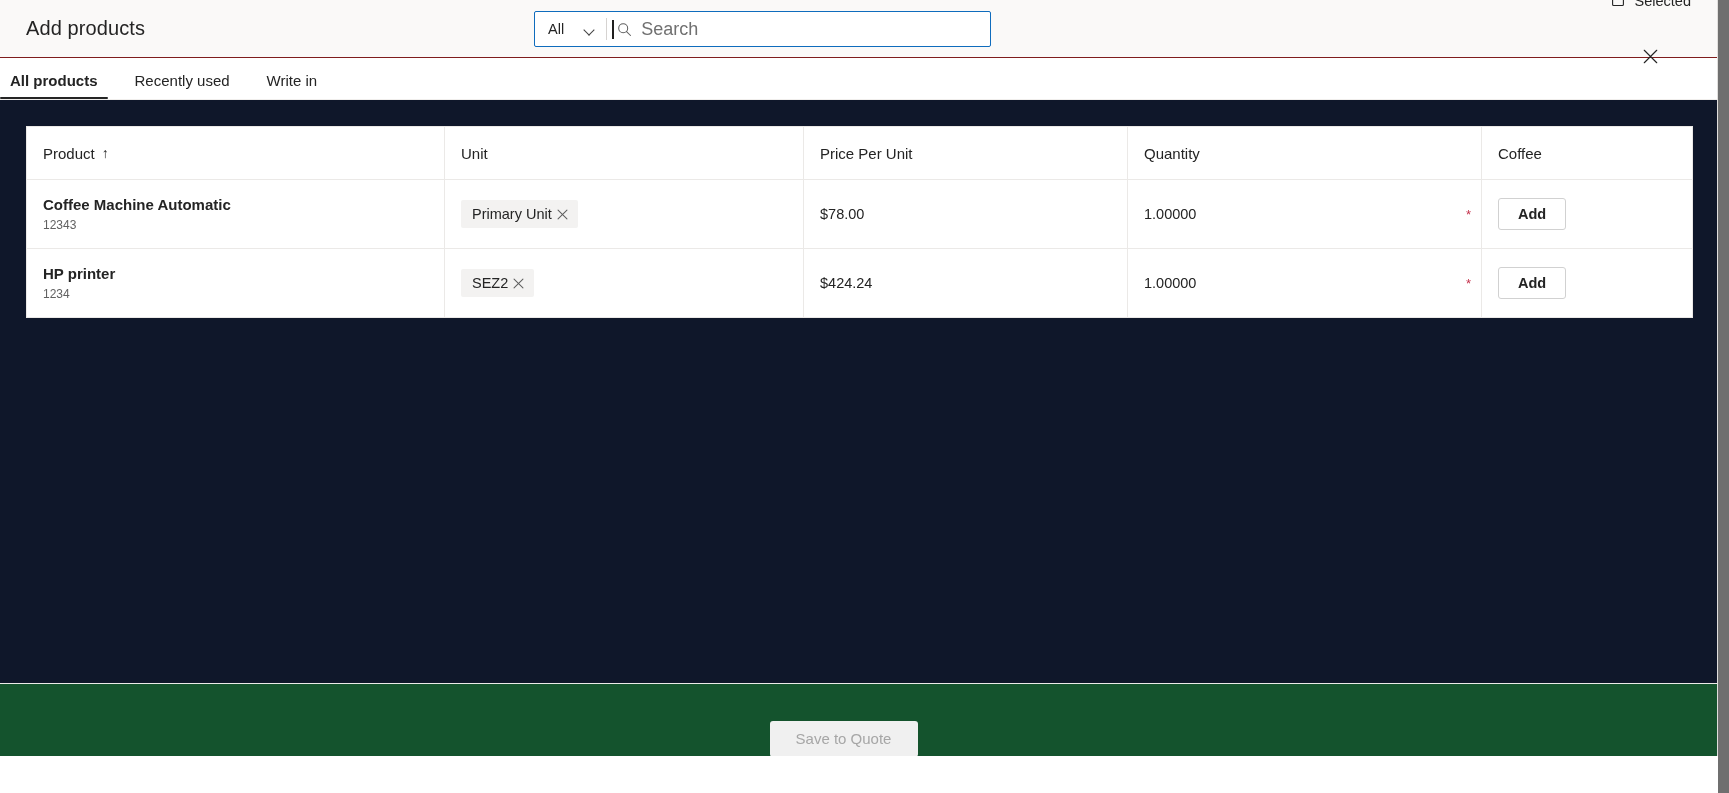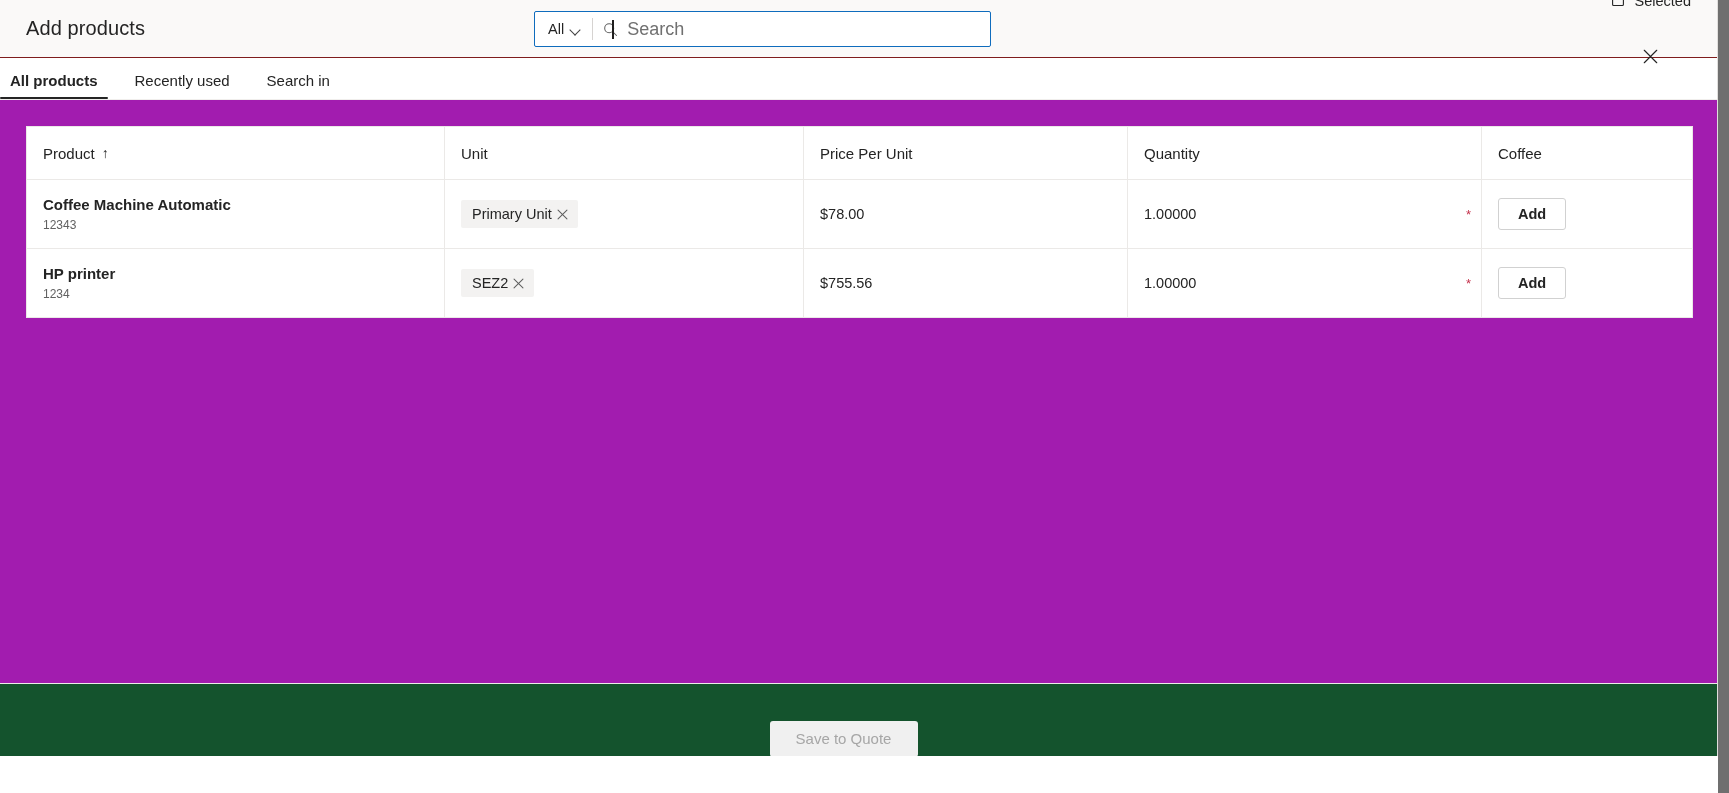--- a/index.html
+++ b/index.html
@@ -66,21 +66,21 @@
     height: 36px;
     display: flex;
     align-items: center;
     background: #ffffff;
     border: 1px solid #0f6cbd;
     border-radius: 2px;
   }
   .search-scope {
     display: flex;
     align-items: center;
-    gap: 7px;
+    gap: 21px;
     padding: 0 10px 0 13px;
     height: 100%;
     cursor: pointer;
     user-select: none;
   }
   .search-scope-label { font-size: 14.5px; color: #242424; }
   .chev { width: 11px; height: 7px; position: relative; }
   .chev::before {
     content: "";
     position: absolute;
@@ -167,21 +167,21 @@
     position: absolute;
     left: 0; right: 0; bottom: 0;
     height: 2.5px;
     background: #242424;
     border-radius: 2px;
   }
 
   
   .body {
     flex: 1;
-    background: #a21caf;
+    background: #0f172a;
     padding: 26px 26px 0 26px;
     overflow: hidden;
   }
   table.grid {
     width: 1666px;
     border-collapse: collapse;
     table-layout: fixed;
     border: 1px solid #ebe9e7;
     border-bottom: none;
   }
@@ -352,21 +352,21 @@
           <line x1="2.4" y1="2.4" x2="15.6" y2="15.6" stroke="currentColor" stroke-width="1.2" stroke-linecap="round"></line>
           <line x1="15.6" y1="2.4" x2="2.4" y2="15.6" stroke="currentColor" stroke-width="1.2" stroke-linecap="round"></line>
         </svg>
       </div>
     </div>
   </div>
 
   <div class="tabs">
     <div class="tab active">All products</div>
     <div class="tab">Recently used</div>
-    <div class="tab">Search in</div>
+    <div class="tab">Write in</div>
   </div>
 
   <div class="body">
     <table class="grid">
       <colgroup>
         <col class="c-product">
           <col class="c-unit">
           <col class="c-price">
           <col class="c-qty">
           <col class="c-actions">
@@ -436,21 +436,21 @@
             <span class="chip">
               <span>SEZ2</span>
               <span class="chip-x">
                 <svg width="13" height="13" viewBox="0 0 14 14" fill="none" aria-hidden="true">
                   <line x1="2.2" y1="2.2" x2="11.8" y2="11.8" stroke="currentColor" stroke-width="1.1" stroke-linecap="round"></line>
                   <line x1="11.8" y1="2.2" x2="2.2" y2="11.8" stroke="currentColor" stroke-width="1.1" stroke-linecap="round"></line>
                 </svg>
               </span>
             </span>
           </td>
-          <td class="cell-price">$755.56</td>
+          <td class="cell-price">$424.24</td>
           <td class="qty-cell">
             <span class="qty-value">1.00000</span>
             <span class="req-star">*</span>
           </td>
           <td class="actions-cell">
             <button class="add-btn">Add</button>
           </td>
         </tr>
       </tbody>
     </table>

